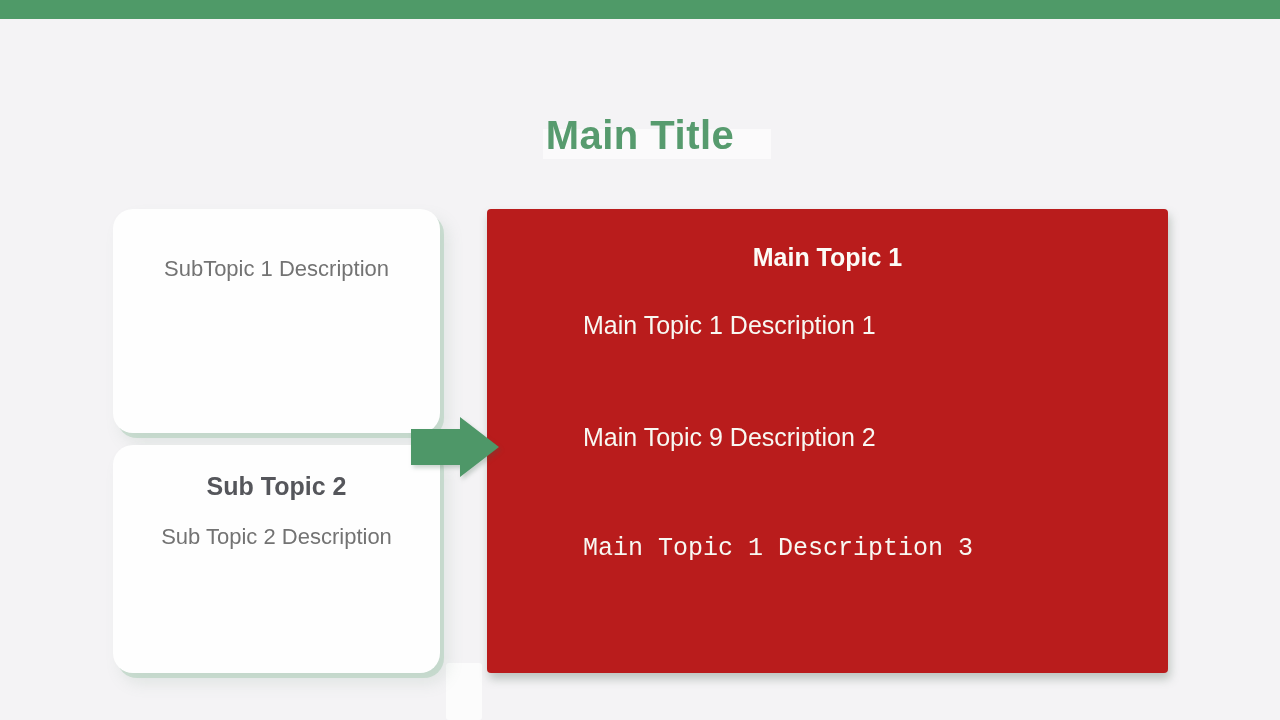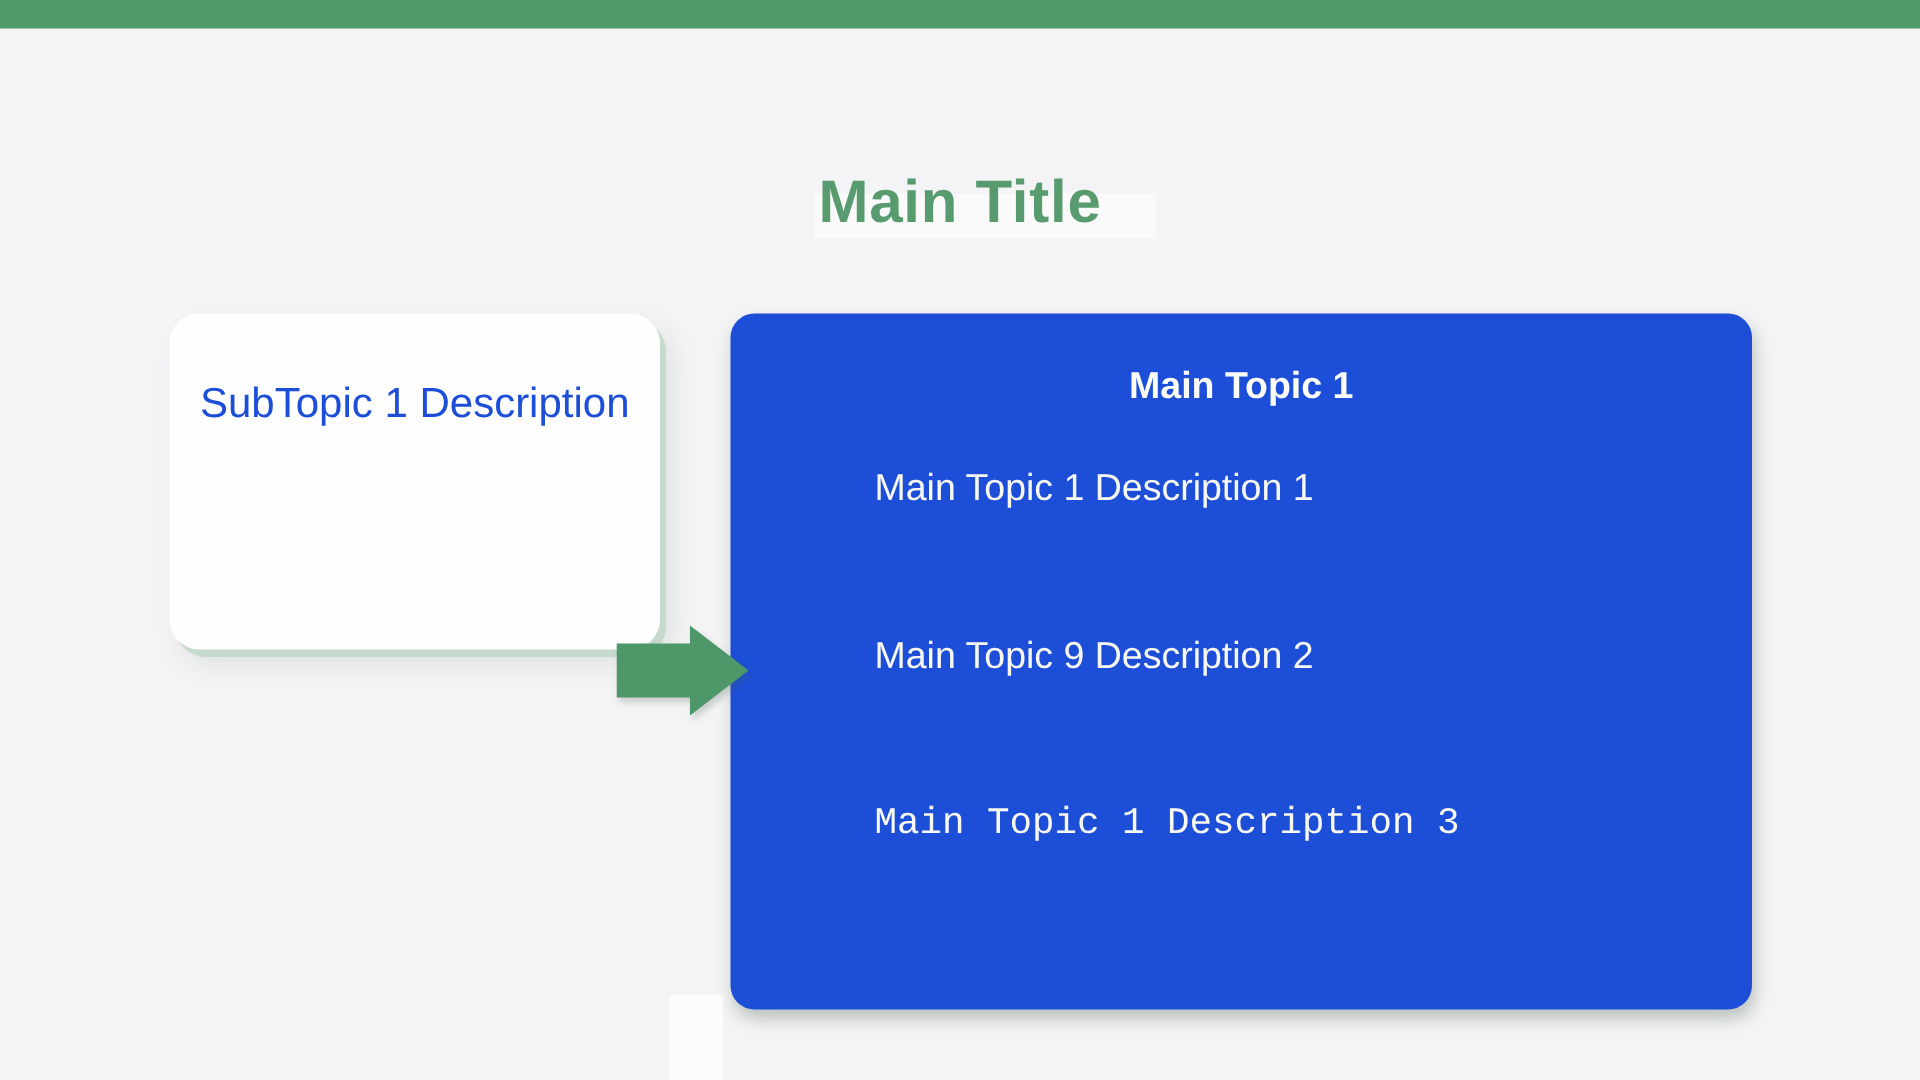--- a/index.html
+++ b/index.html
@@ -30,31 +30,31 @@
     border-radius:20px;z-index:2;
     box-shadow:4px 5px 0 rgba(173,206,184,0.55),8px 10px 16px rgba(120,150,130,0.16);
     text-align:center;box-sizing:border-box;padding-top:25px;
   }
   .card-1{top:209px;height:224px;}
   .card-2{top:445px;height:228px;}
   .card-title{
     font-size:25px;font-weight:bold;color:#55565b;line-height:32px;
   }
   .card-desc{
-    margin-top:21px;font-size:28px;color:#1d4ed8;line-height:28px;
+    margin-top:21px;font-size:22px;color:#737373;line-height:28px;
   }
 
   .arrow-wrap{
     position:absolute;left:411px;top:415px;width:90px;height:64px;z-index:3;
     filter:drop-shadow(2px 3px 2px rgba(60,90,70,0.25));
   }
 
   .panel{
     position:absolute;left:487px;top:209px;width:681px;height:464px;
-    background:#1d4ed8;border-radius:16px;z-index:2;
+    background:#b91c1c;border-radius:4px;z-index:2;
     box-shadow:2px 6px 10px rgba(100,120,105,0.38);
   }
   .panel-title{
     position:absolute;left:0;top:242px;width:681px;text-align:center;
     font-size:25px;font-weight:bold;color:#fcfcf7;line-height:30px;
   }
   .panel-desc{
     position:absolute;left:96px;width:560px;
     font-size:25px;color:#f8f8f2;line-height:26px;text-align:left;
   }
@@ -79,20 +79,24 @@
 
   <div class="topbar"></div>
 
   <div class="title-glow"></div>
   <h1 class="main-title">Main Title</h1>
 
   <div class="card card-1">
     <div class="card-desc">SubTopic 1 Description</div>
   </div>
 
+  <div class="card card-2">
+    <div class="card-title">Sub Topic 2</div>
+    <div class="card-desc">Sub Topic 2 Description</div>
+  </div>
 
   <div class="arrow-wrap">
     <svg width="90" height="64" viewBox="0 0 90 64" xmlns="http://www.w3.org/2000/svg">
       <polygon points="0,14 49,14 49,2 88,32 49,62 49,50 0,50" fill="#4e9768"></polygon>
     </svg>
   </div>
 
   <div class="panel">
     <div class="panel-title">Main Topic 1</div>
     <div class="panel-desc panel-desc-1">Main Topic 1 Description 1</div>

